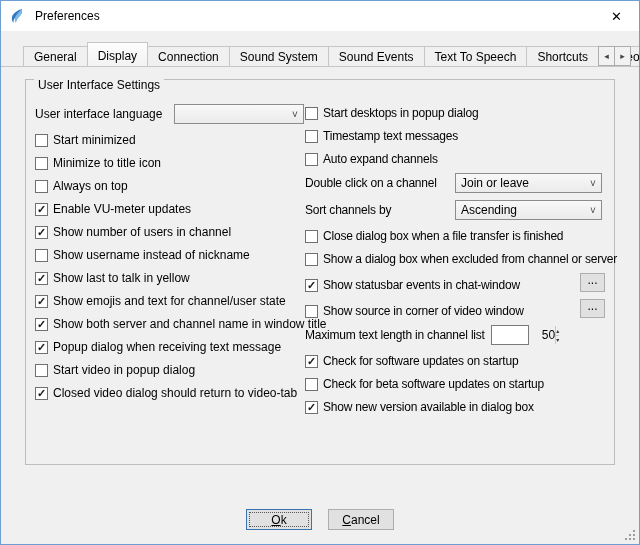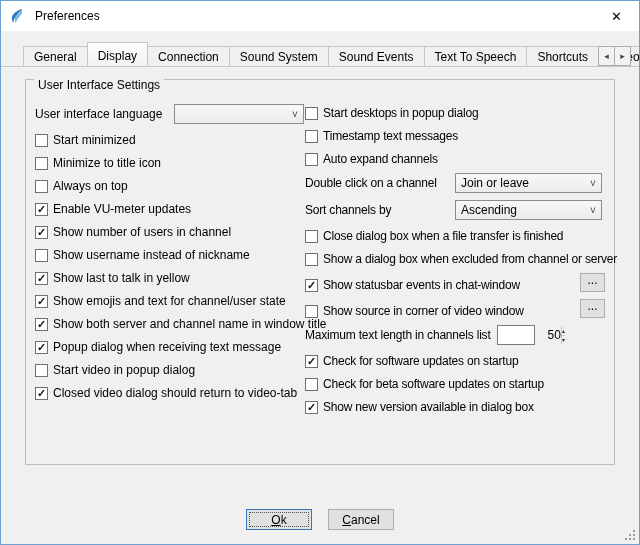--- a/index.html
+++ b/index.html
@@ -191,21 +191,21 @@
             <button class="dots-btn">...</button>
           </div>
 
           <div class="check-row">
             <span class="checkbox"></span>
             <span class="check-label">Show source in corner of video window</span>
             <button class="dots-btn">...</button>
           </div>
 
           <div class="field-row">
-            <span class="field-label" style="width:auto;">Maximum text length in channels list</span>
+            <span class="field-label" style="width:auto;">Maximum text length in channel list</span>
             <div class="spinbox">
               <span class="spin-value">50</span>
               <span class="spin-arrows">
                 <span>▴</span>
                 <span>▾</span>
               </span>
             </div>
           </div>
 
           <div class="col">

